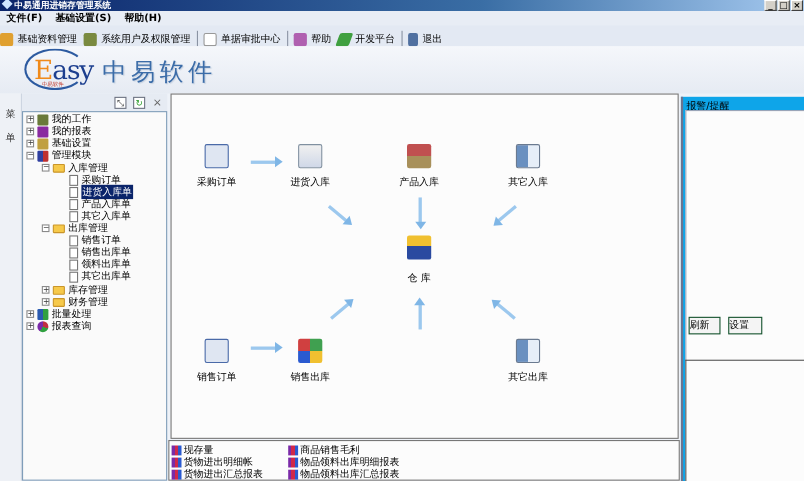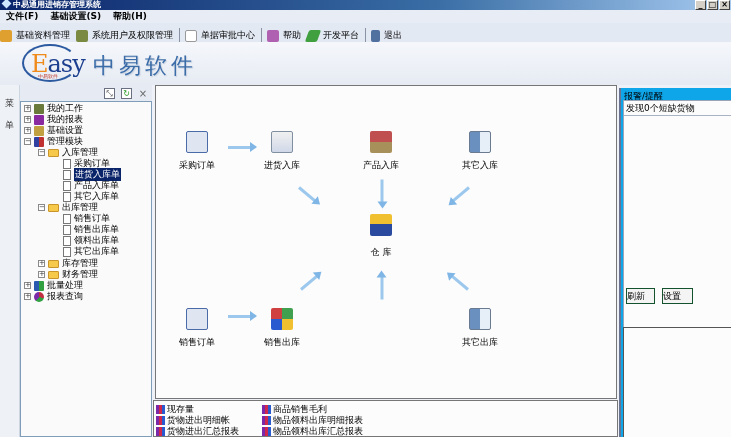--- a/index.html
+++ b/index.html
@@ -274,21 +274,20 @@
   </div>
   <div class="report-item" style="left:108px;top:24px">
     <span class="rep-ico"></span>
       <span>物品领料出库汇总报表</span>
   </div>
 </div>
 
 <div class="alert-panel">
   <div class="alert-title">报警/提醒</div>
   <div class="alert-list">
-    <div class="alert-row">发现0个短缺货物</div>
   </div>
   <div class="hscroll">
     <div class="hs-arrow" style="left:0">◀</div>
     <div class="hs-thumb"></div>
     <div class="hs-arrow" style="right:0">▶</div>
   </div>
   <div class="btn" style="left:5px;top:200px;width:29px">刷新</div>
   <div class="btn" style="left:41px;top:200px;width:31px">设置</div>
   <div class="bottom-box"></div>
 </div>

